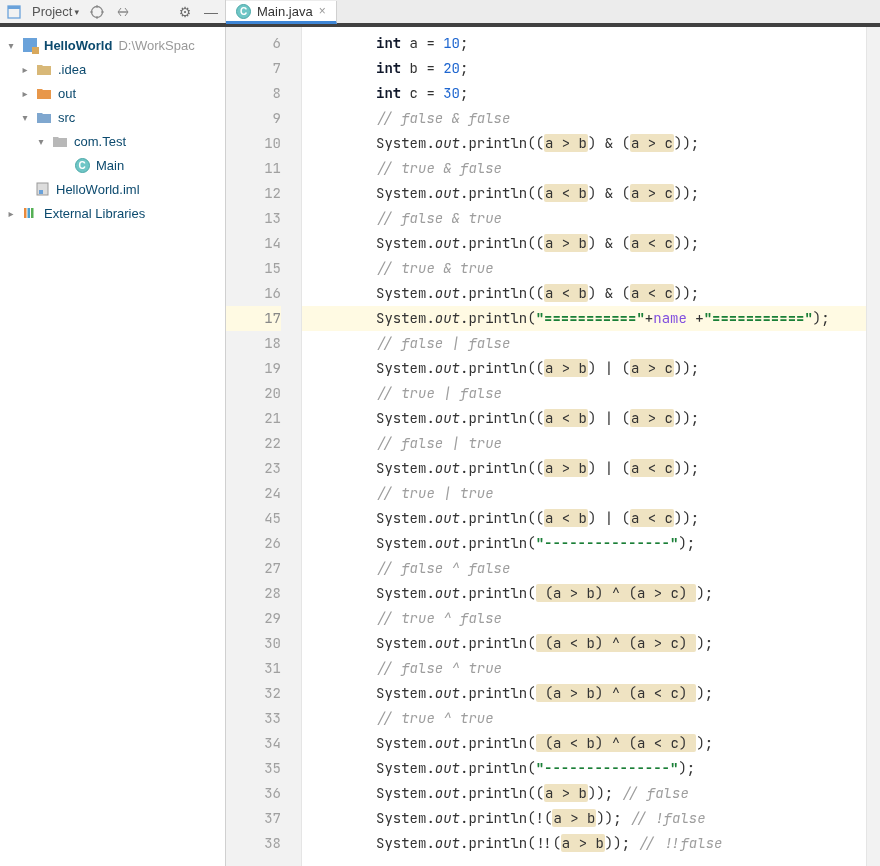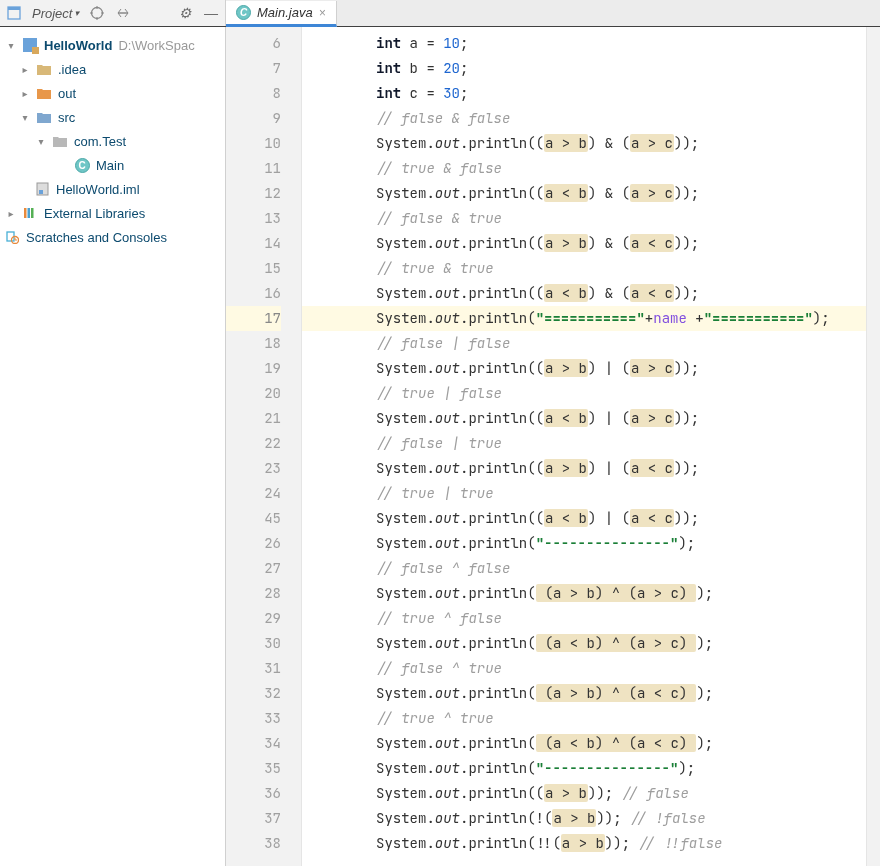--- a/index.html
+++ b/index.html
@@ -12,23 +12,22 @@
     height: 866px;
     display: flex;
     flex-direction: column;
     overflow: hidden;
   }
   
   .top-bar {
     height: 27px;
     display: flex;
     align-items: stretch;
-    border-bottom: 1px solid #404040;
+    border-bottom: 4px solid #404040;
     background: #f2f2f2;
-    font-style: italic;
   }
   .toolbar-left {
     width: 226px;
     display: flex;
     align-items: center;
     padding: 0 6px;
     gap: 10px;
     border-right: 1px solid #d0d0d0;
     background: #f2f2f2;
   }
@@ -291,31 +290,20 @@
         <span class="arrow">▸</span>
         <span class="ico libs-ico">
           <svg width="14" height="14" viewBox="0 0 14 14">
               <rect x="1" y="2" width="2.5" height="10" fill="#e88a3c"></rect>
               <rect x="4.5" y="2" width="2.5" height="10" fill="#4aa0d0"></rect>
               <rect x="8" y="2" width="2.5" height="10" fill="#55b055"></rect>
             </svg>
         </span>
         <span class="lbl">External Libraries</span>
       </div>
-      <div class="tree-row">
-        <span class="ico scratch-ico">
-          <svg width="14" height="14" viewBox="0 0 14 14">
-              <rect x="2" y="2" width="7" height="9" fill="none" stroke="#49b0d6" stroke-width="1.3"></rect>
-              <circle cx="10" cy="10" r="3.5" fill="none" stroke="#e88a3c" stroke-width="1.3"></circle>
-              <line x1="10" y1="8" x2="10" y2="10" stroke="#e88a3c"></line>
-              <line x1="10" y1="10" x2="12" y2="10" stroke="#e88a3c"></line>
-            </svg>
-        </span>
-        <span class="lbl">Scratches and Consoles</span>
-      </div>
     </div>
   </div>
 
   <div class="editor">
     <div class="gutter" id="gutter">
         <div class="gut-line">6</div>
         <div class="gut-line">7</div>
         <div class="gut-line">8</div>
         <div class="gut-line">9</div>
         <div class="gut-line">10</div>

